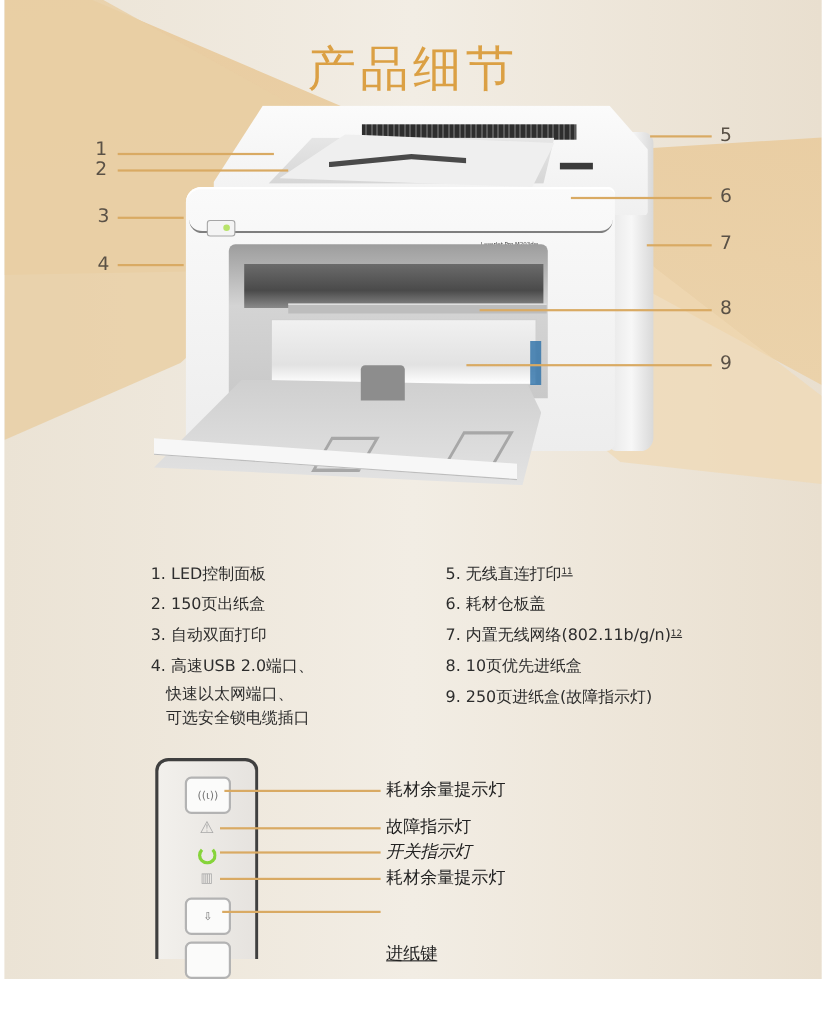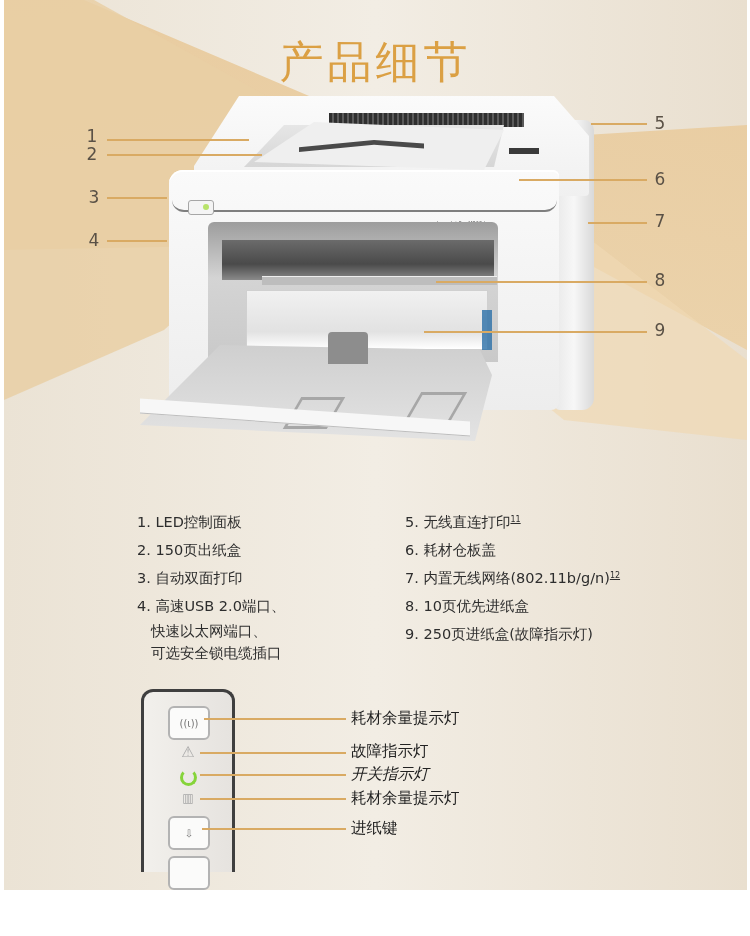--- a/index.html
+++ b/index.html
@@ -261,14 +261,14 @@
 
   <div class="panel-line" style="left:200px;top:718px;width:142px;"></div>
   <div class="panel-label" style="top:708px;">耗材余量提示灯</div>
   <div class="panel-line" style="left:196px;top:752px;width:146px;"></div>
   <div class="panel-label" style="top:741px;">故障指示灯</div>
   <div class="panel-line" style="left:196px;top:774px;width:146px;"></div>
   <div class="panel-label" style="top:764px;font-style:italic;">开关指示灯</div>
   <div class="panel-line" style="left:196px;top:798px;width:146px;"></div>
   <div class="panel-label" style="top:788px;">耗材余量提示灯</div>
   <div class="panel-line" style="left:198px;top:828px;width:144px;"></div>
-  <div class="panel-label" style="top:818px;">进纸键</div>
+  <div class="panel-label" style="top:857px;text-decoration:underline;">进纸键</div>
 </div>
 
 </body></html>

